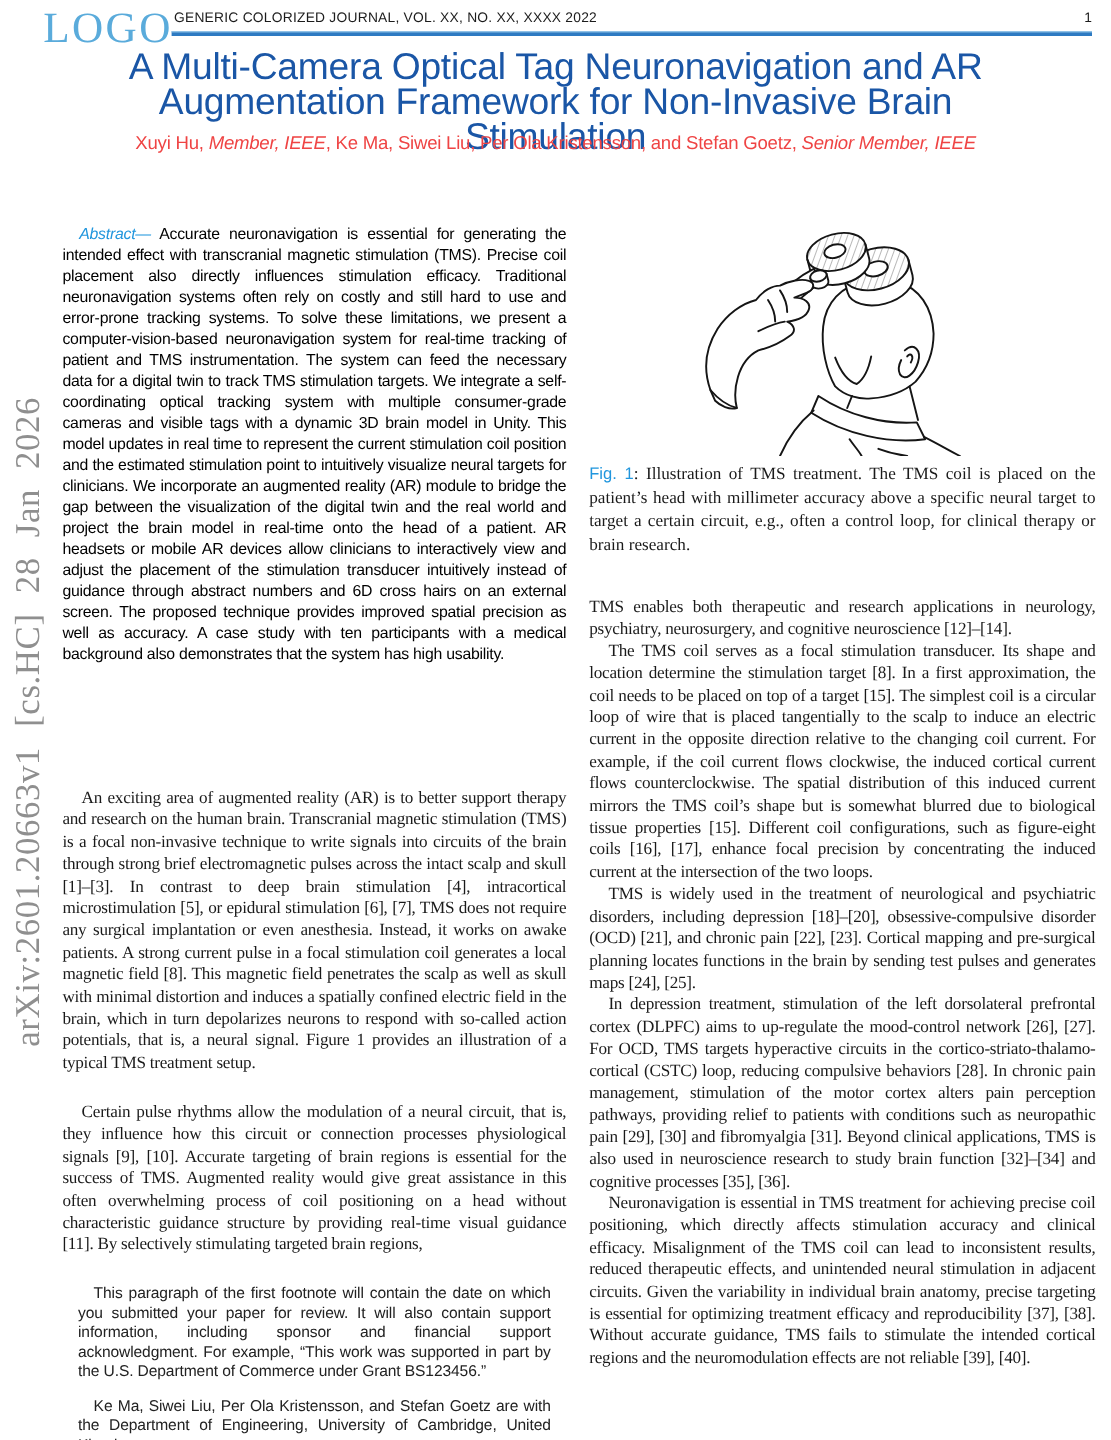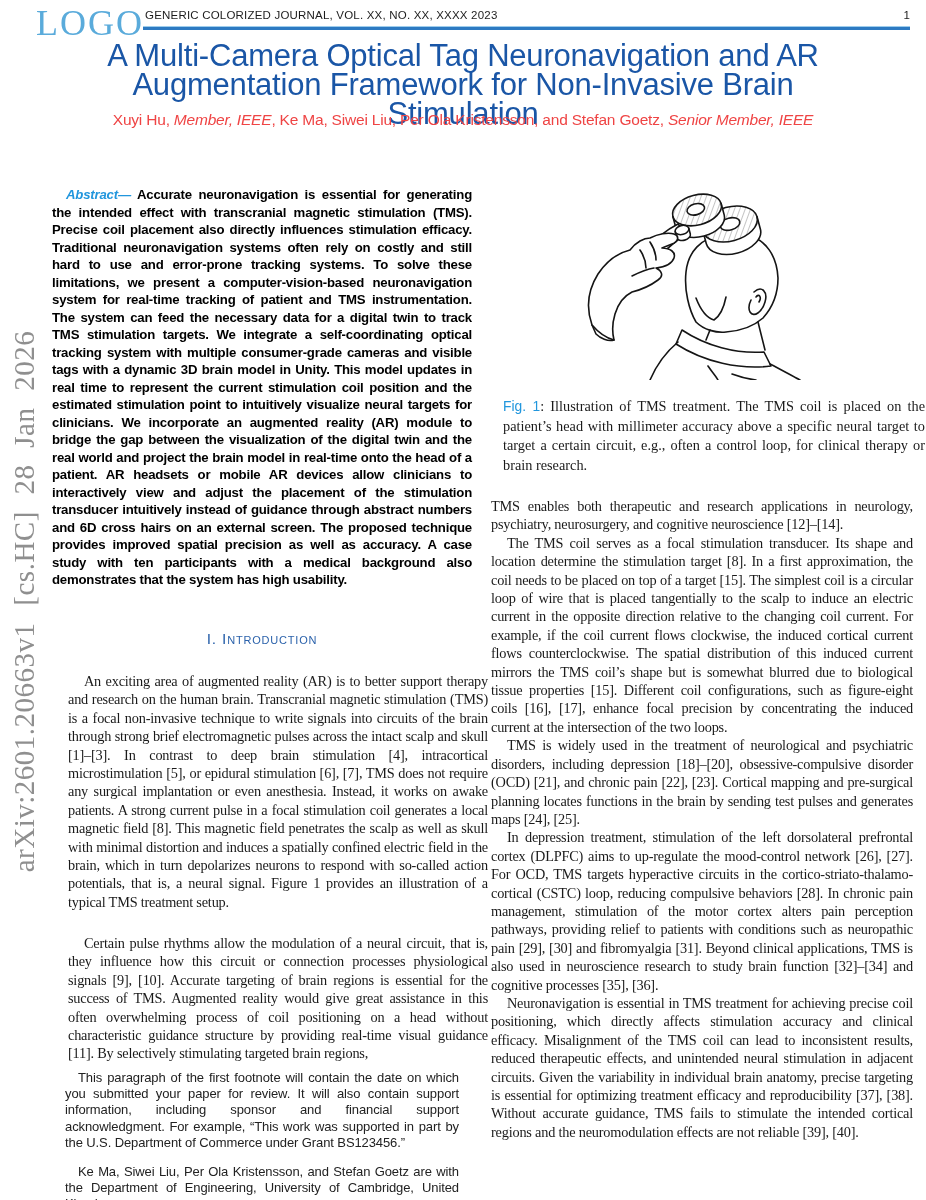--- a/index.html
+++ b/index.html
@@ -51,70 +51,69 @@
     transform:rotate(-90deg);
     font-family:"Liberation Serif",serif;font-size:29px;color:var(--watermark-gray);
     word-spacing:9px;letter-spacing:.5px;white-space:nowrap;
   }
   
   .col-left{position:absolute;left:52px;top:186px;width:420px;height:1014px;}
   .col-right{position:absolute;left:491px;top:178px;width:422px;height:1022px;}
   .col-left>*,.col-right>*{position:absolute;left:0;width:100%;}
 
   .abstract,.index-terms{
-    font-family:"Liberation Sans",sans-serif;font-weight:bold;
+    font-family:"Liberation Sans",sans-serif;font-weight:normal;
     font-size:13.2px;line-height:17.5px;letter-spacing:-.2px;
     text-align:justify;margin:0;color:#000;
   }
   .abstract{top:0;text-indent:14px;}
   .index-terms{top:359px;text-indent:14px;}
   .lead-italic{font-style:italic;color:var(--accent-cyan);}
   .section-heading{
     top:444px;margin:0;text-align:center;font-weight:400;
     font-family:"Liberation Sans",sans-serif;font-variant:small-caps;
     font-size:15.5px;letter-spacing:.8px;color:var(--heading-blue);
   }
-  .serif-body{font-size:14.3px;line-height:18.4px;letter-spacing:-.2px;text-align:justify;margin:16px;}
+  .serif-body{font-size:14.3px;line-height:18.4px;letter-spacing:-.2px;text-align:justify;margin:0;}
   .p-indent{text-indent:16px;}
   .lp1{top:470px;}
   .lp2{top:732px;}
   .footnote{
     top:871px;font-family:"Liberation Sans",sans-serif;font-size:13px;line-height:16.2px;
     letter-spacing:-.1px;text-align:justify;color:#222;
   }
   .footnote p{margin:13px;text-indent:13px;}
   
   .figure-illustration{position:absolute;left:79px;top:2px;width:240px;height:200px;}
   .figure-caption{
-    top:207px;font-size:14.3px;line-height:19.5px;text-align:justify;margin:12px;
+    top:207px;font-size:14.3px;line-height:19.5px;text-align:justify;margin:0;
   }
   .cap-lead{font-family:"Liberation Sans",sans-serif;font-size:13.8px;color:var(--accent-cyan);}
   .rbody{top:319px;}
   .rbody p{margin:0;}
 </style>
 </head>
 <body>
 
 <div class="page">
 
   <div class="logo">LOGO</div>
-  <div class="journal-line">GENERIC COLORIZED JOURNAL, VOL. XX, NO. XX, XXXX 2023</div>
+  <div class="journal-line">GENERIC COLORIZED JOURNAL, VOL. XX, NO. XX, XXXX 2022</div>
   <div class="page-number">1</div>
   <div class="header-rule"></div>
 
   <div class="watermark">arXiv:2601.20663v1 [cs.HC] 28 Jan 2026</div>
 
   <div class="paper-title">A Multi-Camera Optical Tag Neuronavigation and AR Augmentation Framework for Non-Invasive Brain Stimulation</div>
   <div class="authors-line"><span>Xuyi Hu, </span><em>Member, IEEE</em><span>, Ke Ma, Siwei Liu, Per Ola Kristensson, and Stefan Goetz, </span><em>Senior Member, IEEE</em></div>
 
   <div class="col-left">
     <p class="abstract"><span class="lead-italic">Abstract—</span><span> Accurate neuronavigation is essential for generating the intended effect with transcranial magnetic stimulation (TMS). Precise coil placement also directly influences stimulation efficacy. Traditional neuronavigation systems often rely on costly and still hard to use and error-prone tracking systems. To solve these limitations, we present a computer-vision-based neuronavigation system for real-time tracking of patient and TMS instrumentation. The system can feed the necessary data for a digital twin to track TMS stimulation targets. We integrate a self-coordinating optical tracking system with multiple consumer-grade cameras and visible tags with a dynamic 3D brain model in Unity. This model updates in real time to represent the current stimulation coil position and the estimated stimulation point to intuitively visualize neural targets for clinicians. We incorporate an augmented reality (AR) module to bridge the gap between the visualization of the digital twin and the real world and project the brain model in real-time onto the head of a patient. AR headsets or mobile AR devices allow clinicians to interactively view and adjust the placement of the stimulation transducer intuitively instead of guidance through abstract numbers and 6D cross hairs on an external screen. The proposed technique provides improved spatial precision as well as accuracy. A case study with ten participants with a medical background also demonstrates that the system has high usability.</span></p>
 
 
-    <h2 class="section-heading">I. Introduction</h2>
 
     <p class="serif-body p-indent lp1">An exciting area of augmented reality (AR) is to better support therapy and research on the human brain. Transcranial magnetic stimulation (TMS) is a focal non-invasive technique to write signals into circuits of the brain through strong brief electromagnetic pulses across the intact scalp and skull [1]–[3]. In contrast to deep brain stimulation [4], intracortical microstimulation [5], or epidural stimulation [6], [7], TMS does not require any surgical implantation or even anesthesia. Instead, it works on awake patients. A strong current pulse in a focal stimulation coil generates a local magnetic field [8]. This magnetic field penetrates the scalp as well as skull with minimal distortion and induces a spatially confined electric field in the brain, which in turn depolarizes neurons to respond with so-called action potentials, that is, a neural signal. Figure 1 provides an illustration of a typical TMS treatment setup.</p>
     <p class="serif-body p-indent lp2">Certain pulse rhythms allow the modulation of a neural circuit, that is, they influence how this circuit or connection processes physiological signals [9], [10]. Accurate targeting of brain regions is essential for the success of TMS. Augmented reality would give great assistance in this often overwhelming process of coil positioning on a head without characteristic guidance structure by providing real-time visual guidance [11]. By selectively stimulating targeted brain regions,</p>
 
     <div class="footnote">
       <p>This paragraph of the first footnote will contain the date on which you submitted your paper for review. It will also contain support information, including sponsor and financial support acknowledgment. For example, “This work was supported in part by the U.S. Department of Commerce under Grant BS123456.”</p>
       <p>Ke Ma, Siwei Liu, Per Ola Kristensson, and Stefan Goetz are with the Department of Engineering, University of Cambridge, United Kingdom.</p>
     </div>
   </div>
 

